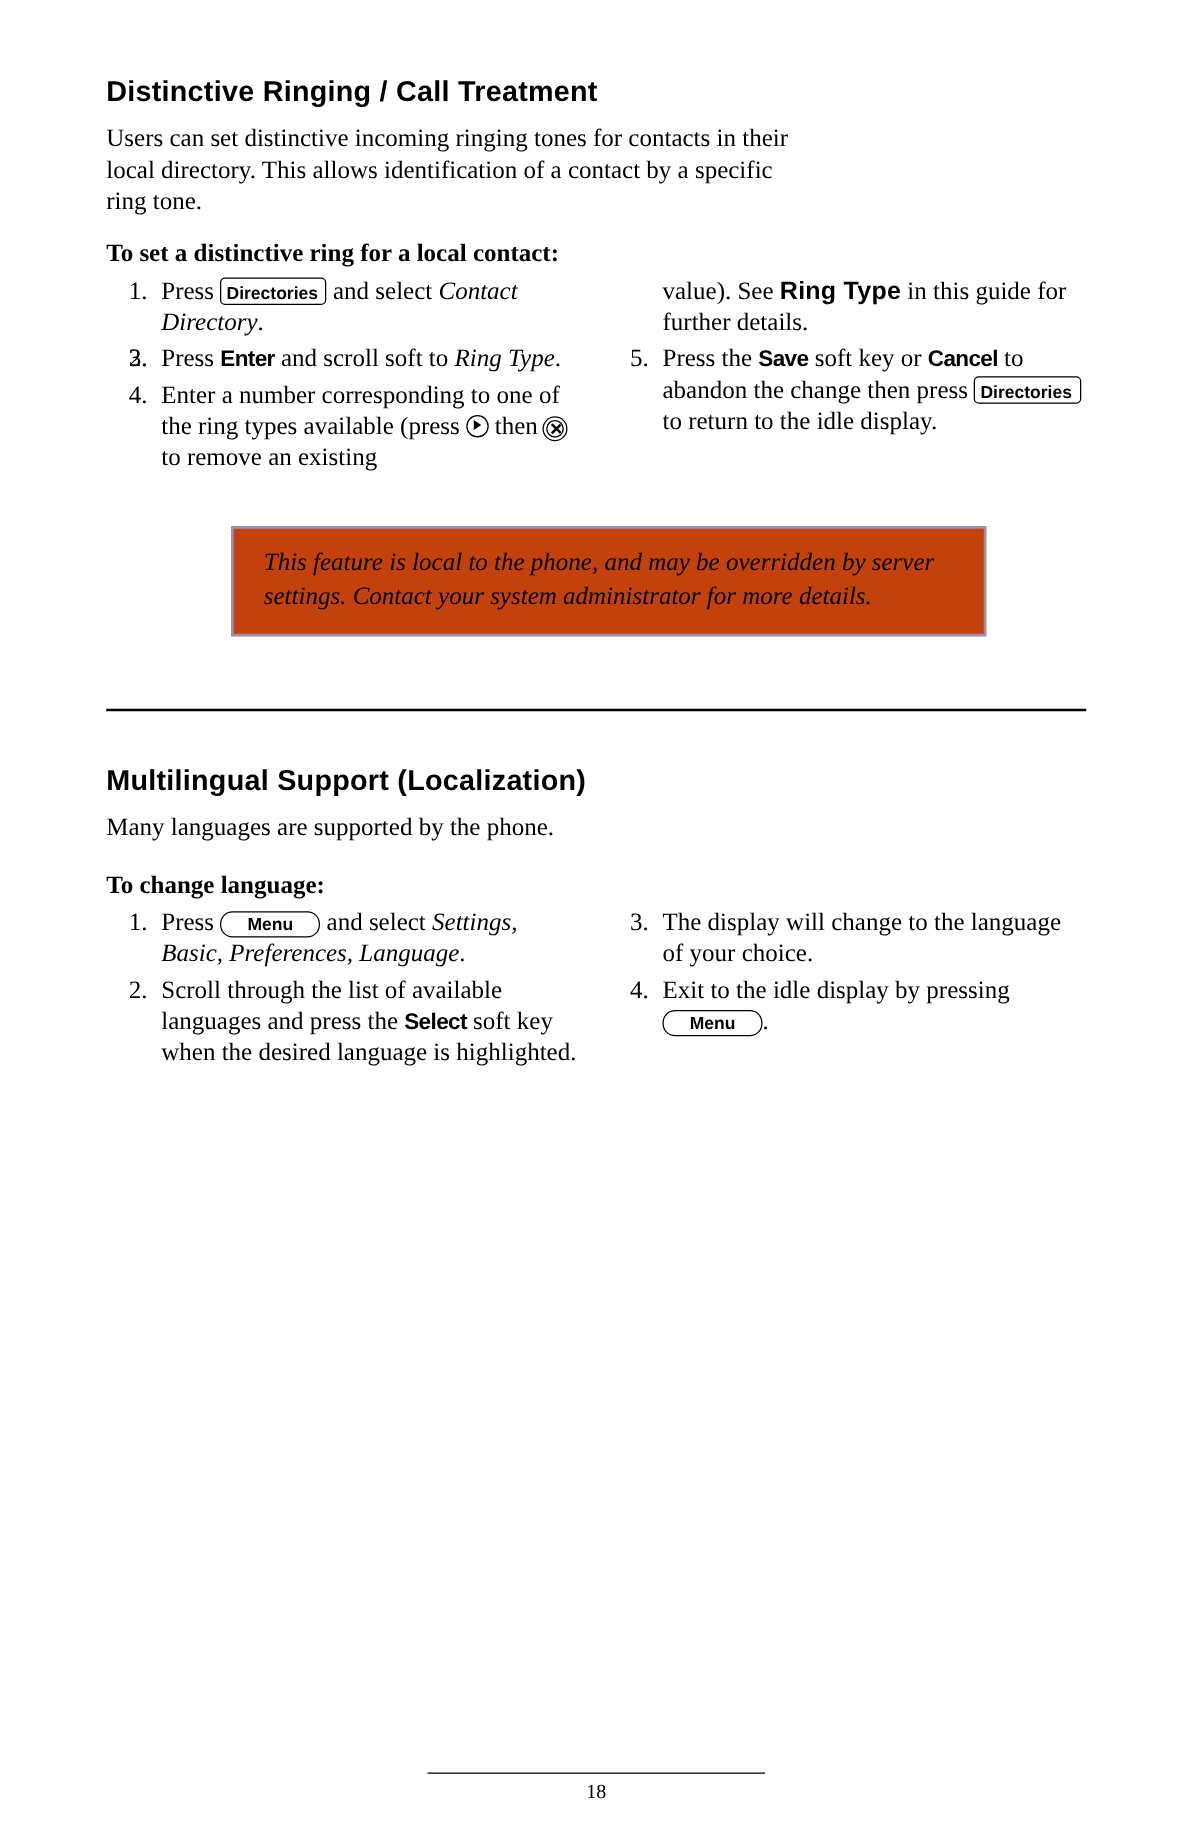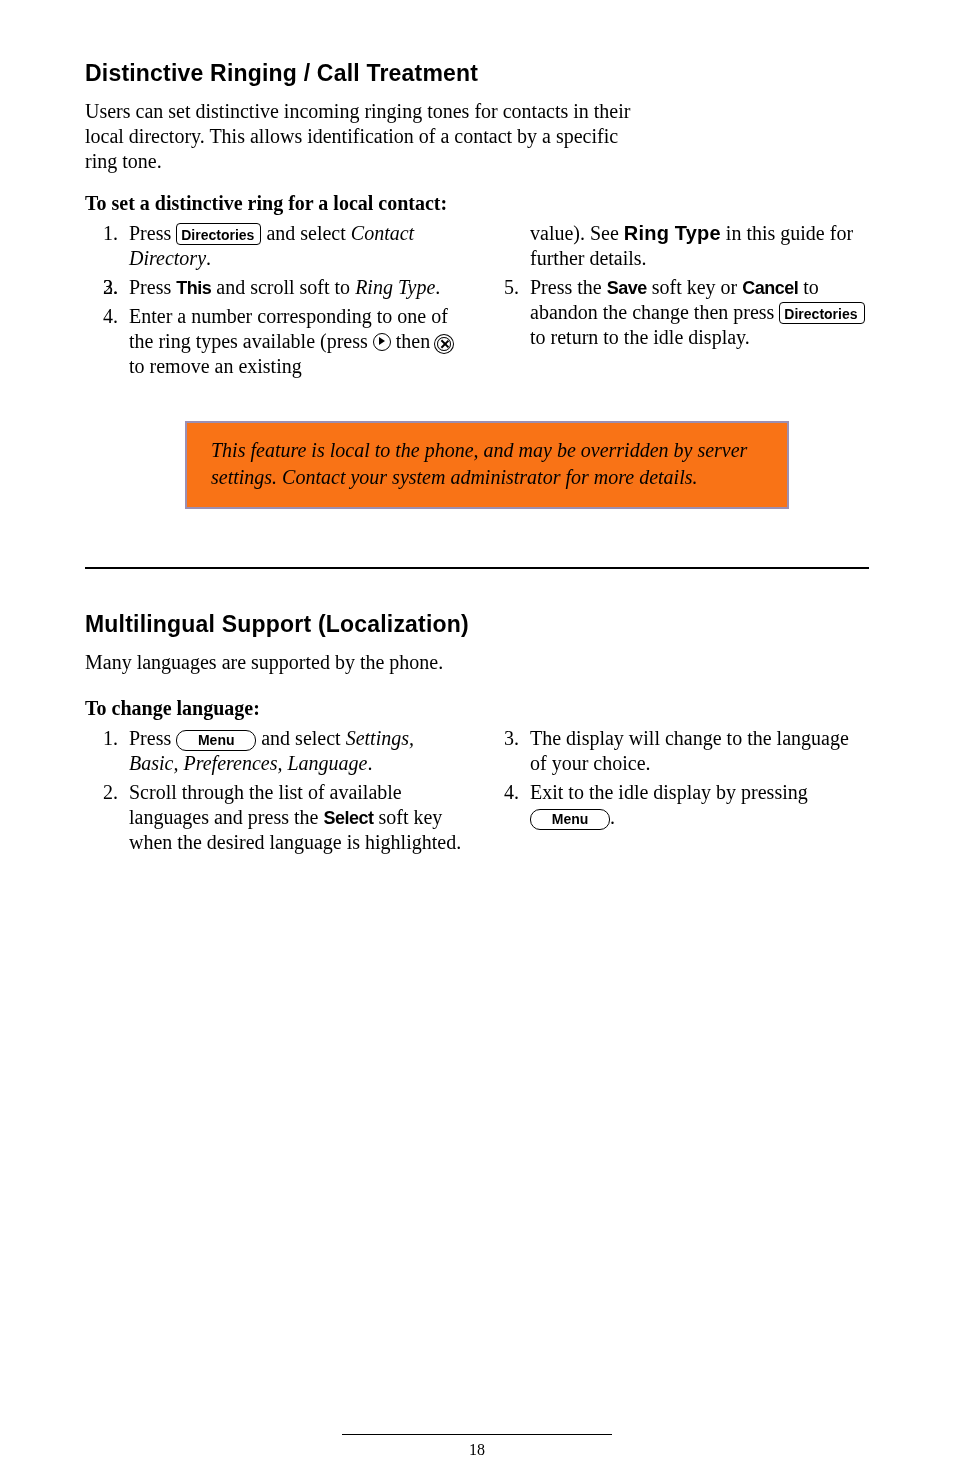--- a/index.html
+++ b/index.html
@@ -123,34 +123,34 @@
   }
   .circle-btn.x::before { transform: rotate(45deg); }
   .circle-btn.x::after  { transform: rotate(-45deg); }
 
   .incoming {
     margin-top: 10px;
     line-height: 1.25;
   }
   .note-box {
     border: 2px solid #9b8fb3;
-    background: #f97316;
+    background: #c2410c;
     padding: 14px 24px 16px 24px;
     margin: 38px 80px 0 100px;
     font-style: italic;
     line-height: 1.35;
   }
   .hr-divider {
     border: 0;
     border-top: 2px solid #000;
     margin: 58px 0 42px 0;
   }
   .page-footer {
     position: absolute;
-    bottom: 16px;
+    bottom: 32px;
     left: 0; right: 0;
     text-align: center;
     font-size: 16px;
   }
   .page-footer::before {
     content: '';
     display: block;
     width: 270px;
     border-top: 1px solid #000;
     margin: 0 auto 6px auto;
@@ -165,21 +165,21 @@
 
 <div class="columns">
   <div class="col">
     <ol>
       <li><span class="num">1.</span>
         <span>Press </span><span class="key-narrow">Directories</span><span> and select </span><span class="ital">Contact Directory</span><span>.</span>
       </li>
       <li><span class="num">2.</span>
       </li>
       <li><span class="num">3.</span>
-        <span>Press </span><span class="soft-key">This</span><span> and scroll soft to </span><span class="ital">Ring Type</span><span>.</span>
+        <span>Press </span><span class="soft-key">Enter</span><span> and scroll soft to </span><span class="ital">Ring Type</span><span>.</span>
       </li>
       <li><span class="num">4.</span>
         <span>Enter a number corresponding to one of the ring types available (press </span><span class="circle-btn play"></span><span> then </span><span class="circle-btn x"></span><span> to remove an existing</span>
       </li>
     </ol>
   </div>
 
   <div class="col">
     <ol>
       <li style="list-style:none; padding-left:16px;">

